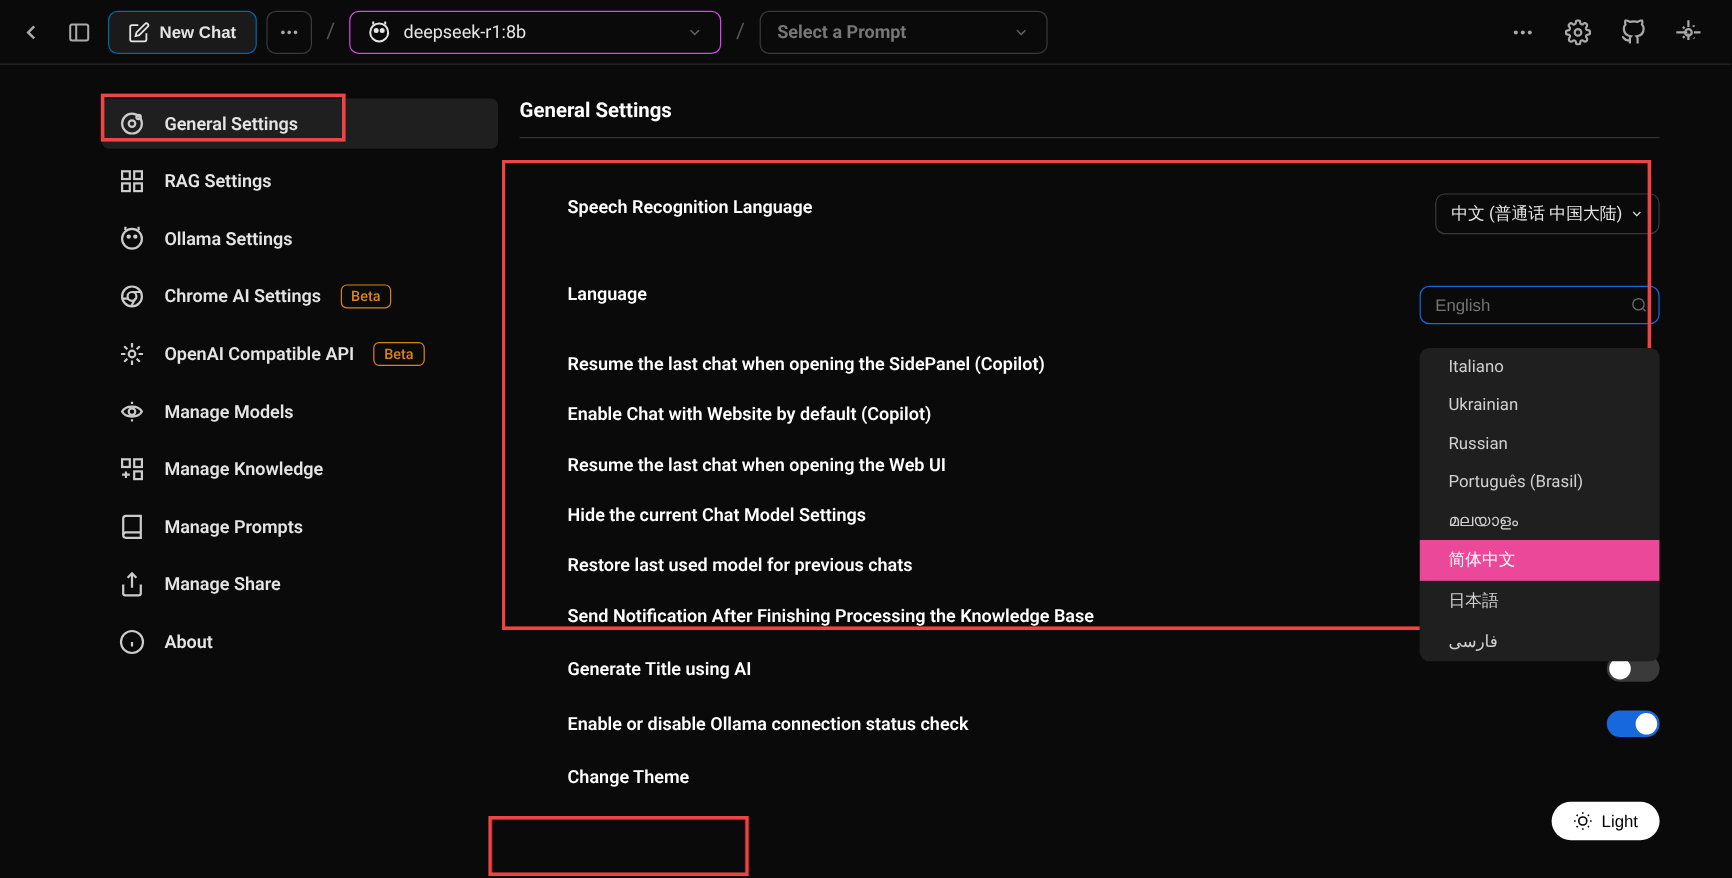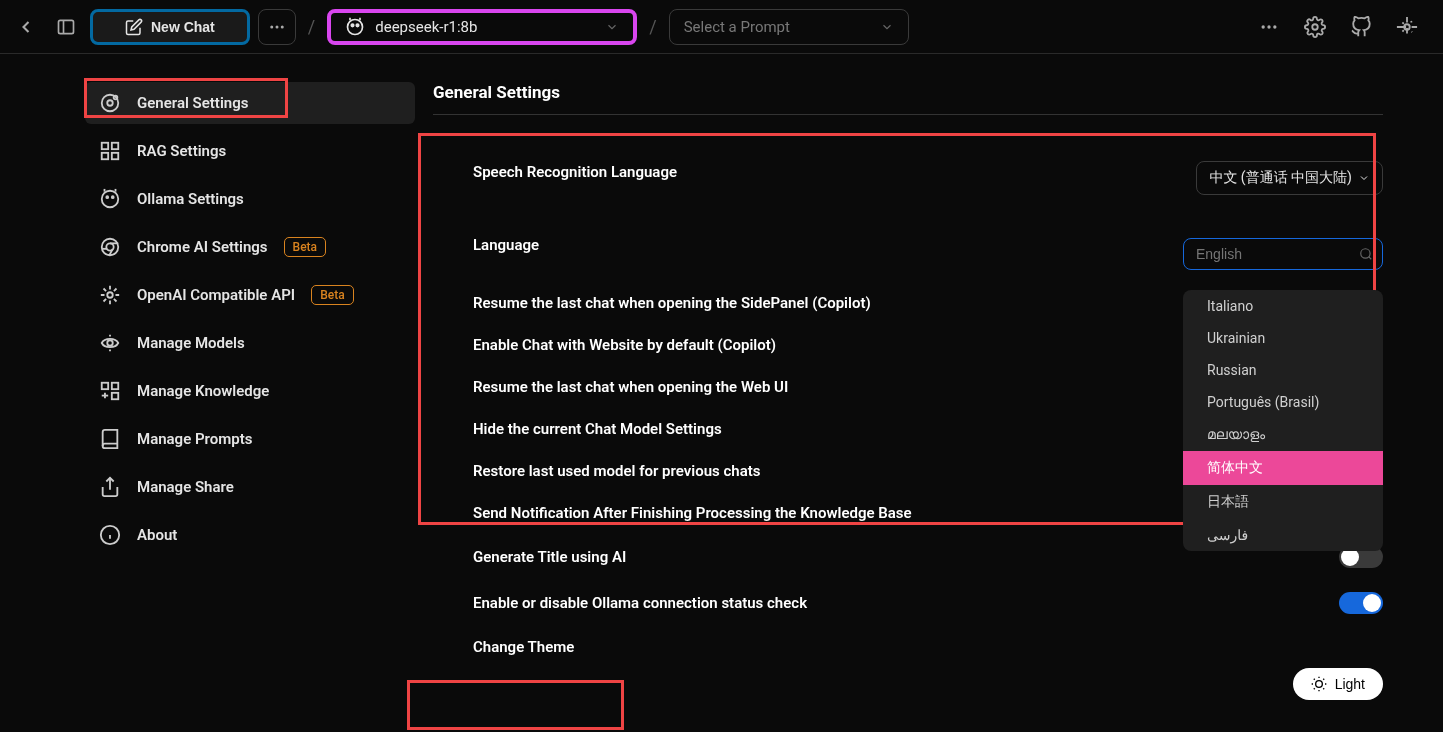--- a/index.html
+++ b/index.html
@@ -37,22 +37,22 @@
       align-items: center;
       justify-content: center;
       border-radius: 6px;
       cursor: pointer;
       color: #aaa;
     }
     .new-chat-btn {
       display: flex;
       align-items: center;
       gap: 8px;
-      padding: 6px 32px;
-      border: 3px solid #0369a1;
+      padding: 6px 16px;
+      border: 1px solid #0369a1;
       border-radius: 8px;
       background: #1a1a1a;
       color: #e5e5e5;
       font-size: 14px;
       font-weight: 600;
       height: 36px;
     }
     .more-btn {
       display: flex;
       align-items: center;
@@ -65,21 +65,21 @@
     }
     .separator {
       color: #555;
       font-size: 18px;
       padding: 0 4px;
     }
     .model-select {
       display: flex;
       align-items: center;
       gap: 10px;
-      border: 4px solid #d946ef;
+      border: 1px solid #d946ef;
       border-radius: 8px;
       padding: 6px 14px;
       height: 36px;
       min-width: 310px;
       color: #e5e5e5;
       font-size: 15px;
     }
     .model-select .chevron {
       margin-left: auto;
       color: #666;
@@ -87,20 +87,21 @@
     .prompt-select {
       display: flex;
       align-items: center;
       border: 1px solid #3a3a3a;
       border-radius: 8px;
       padding: 6px 14px;
       height: 36px;
       min-width: 240px;
       color: #777;
       font-size: 15px;
+      font-weight: bold;
     }
     .prompt-select .chevron {
       margin-left: auto;
       color: #666;
     }
     .content {
       display: flex;
       height: calc(100% - 54px);
       justify-content: center;
     }

